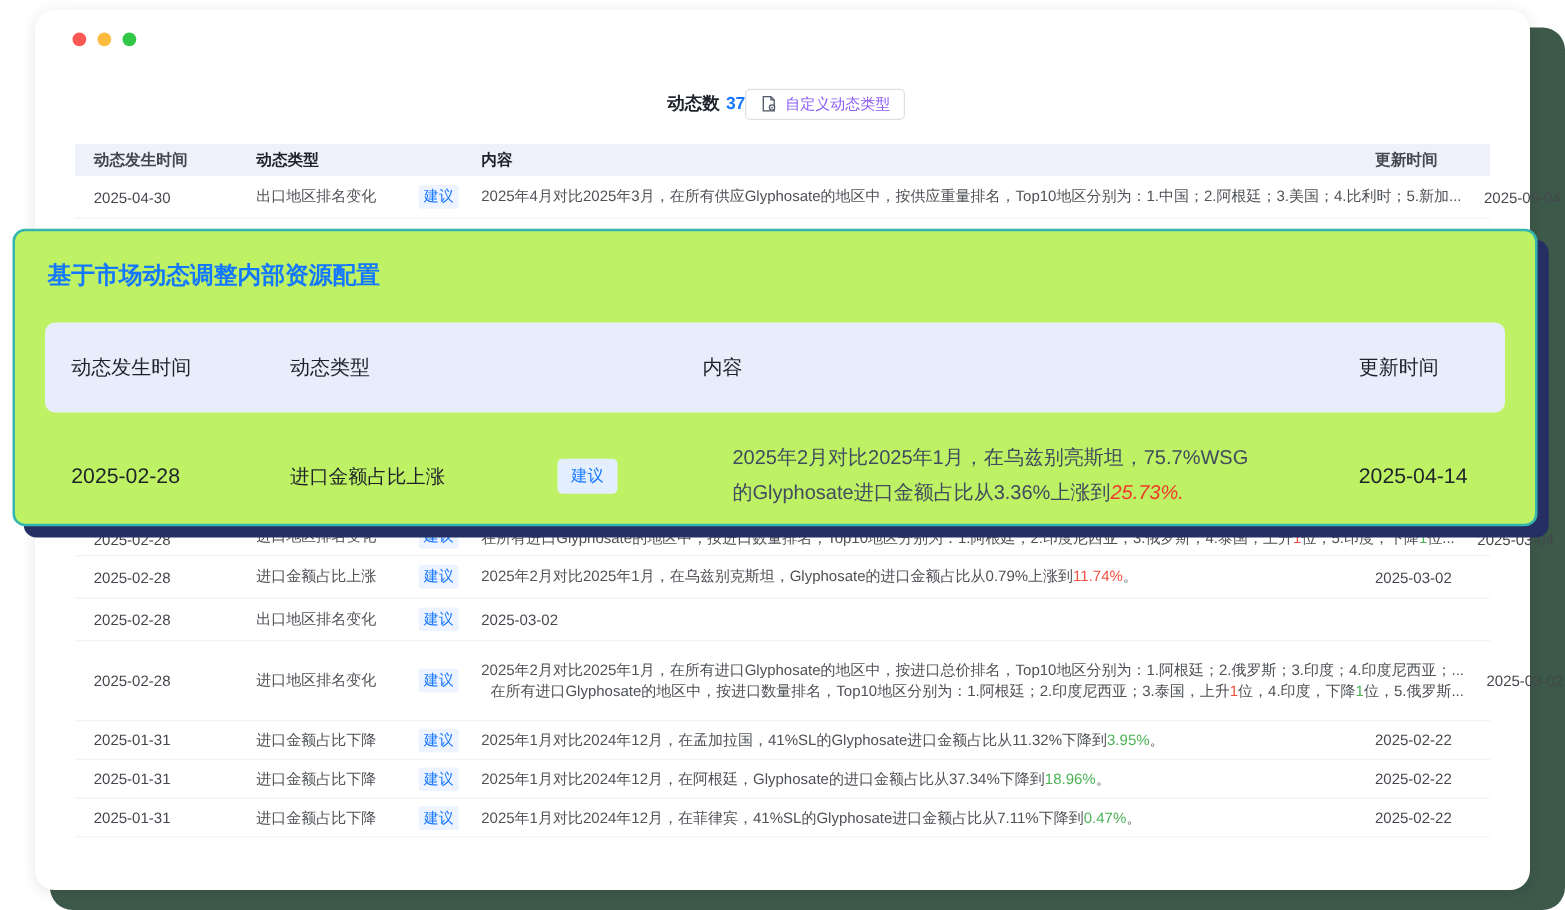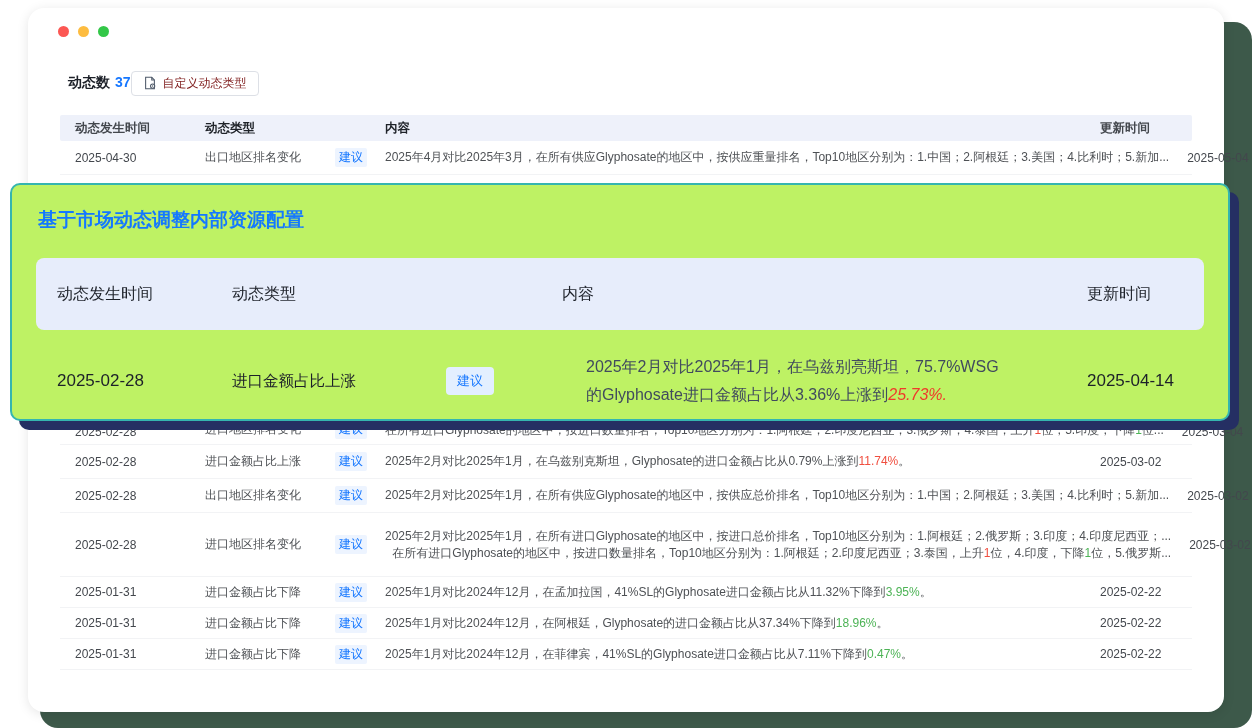--- a/index.html
+++ b/index.html
@@ -22,28 +22,28 @@
     box-shadow: 0 2px 12px rgba(0,0,0,.10);
   }
   .traffic { position: absolute; left: 30px; top: 18px; display: flex; gap: 9px; }
   .dot { width: 11px; height: 11px; border-radius: 50%; cursor: pointer; }
   .dot.red { background: #fc5753; }
   .dot.yellow { background: #fdbc40; }
   .dot.green { background: #33c748; }
 
   .topbar {
     position: absolute; left: 40px; right: 34px; top: 60px; height: 30px;
-    display: flex; justify-content: flex-start; align-items: center;
+    display: flex; justify-content: center; align-items: center;
   }
   .count { font-size: 14px; font-weight: 700; color: #1d2129; }
   .count-num { color: #1677ff; margin-left: 5px; }
   .customize-btn {
     display: inline-flex; align-items: center; gap: 6px;
     border: 1px solid #dde0e6; background: #fff; border-radius: 4px;
-    padding: 3px 11px; font-size: 12px; color: #7f1d1d; cursor: pointer;
+    padding: 3px 11px; font-size: 12px; color: #8b5cf6; cursor: pointer;
     font-family: "Liberation Sans", sans-serif;
   }
 
   
   .bg-table { position: absolute; left: 32px; top: 107px; width: 1132px; }
   .thead {
     display: flex; align-items: center; height: 26px;
     background: #eef1fa; border-radius: 2px;
     font-size: 12.5px; font-weight: 700; color: #1f2329;
   }
@@ -174,23 +174,20 @@
             <div class="line"><span class="n">2025年2月对比2025年1月，在乌兹别克斯坦，Glyphosate的进口金额占比从0.79%上涨到</span><span class="r">11.74%</span><span class="n">。</span></div>
           </div>
           <div class="c-updated">2025-03-02</div>
         </div>
         <div class="row">
           <div class="c-date">2025-02-28</div>
           <div class="c-type">
             <span>出口地区排名变化</span>
             <span class="tag">建议</span>
           </div>
-          <div class="c-content">
-            <div class="line"><span class="n">2025年2月对比2025年1月，在所有供应Glyphosate的地区中，按供应总价排名，Top10地区分别为：1.中国；2.阿根廷；3.美国；4.比利时；5.新加...</span></div>
-          </div>
           <div class="c-updated">2025-03-02</div>
         </div>
         <div class="row">
           <div class="c-date">2025-02-28</div>
           <div class="c-type">
             <span>进口地区排名变化</span>
             <span class="tag">建议</span>
           </div>
           <div class="c-content">
             <div class="line"><span class="n">2025年2月对比2025年1月，在所有进口Glyphosate的地区中，按进口总价排名，Top10地区分别为：1.阿根廷；2.俄罗斯；3.印度；4.印度尼西亚；...</span></div>

